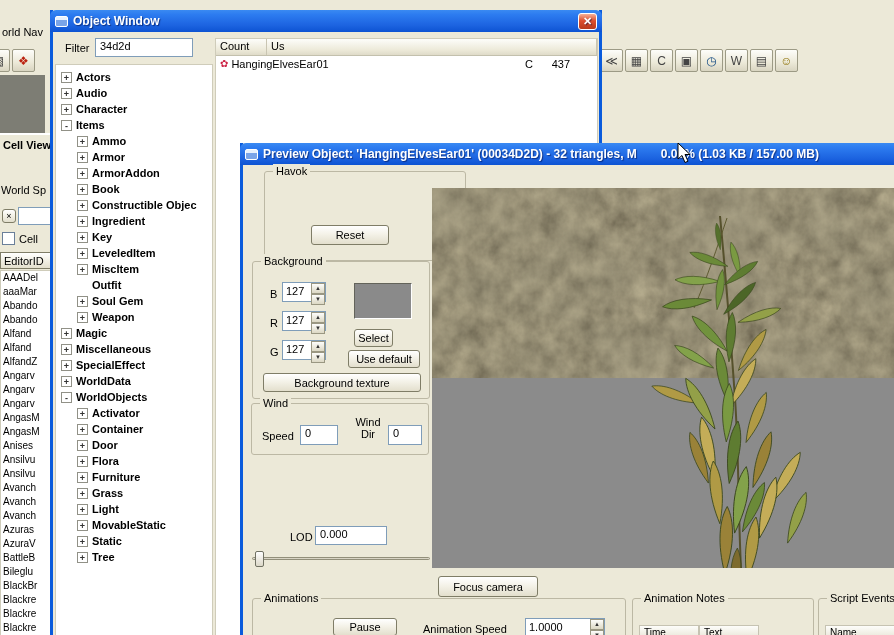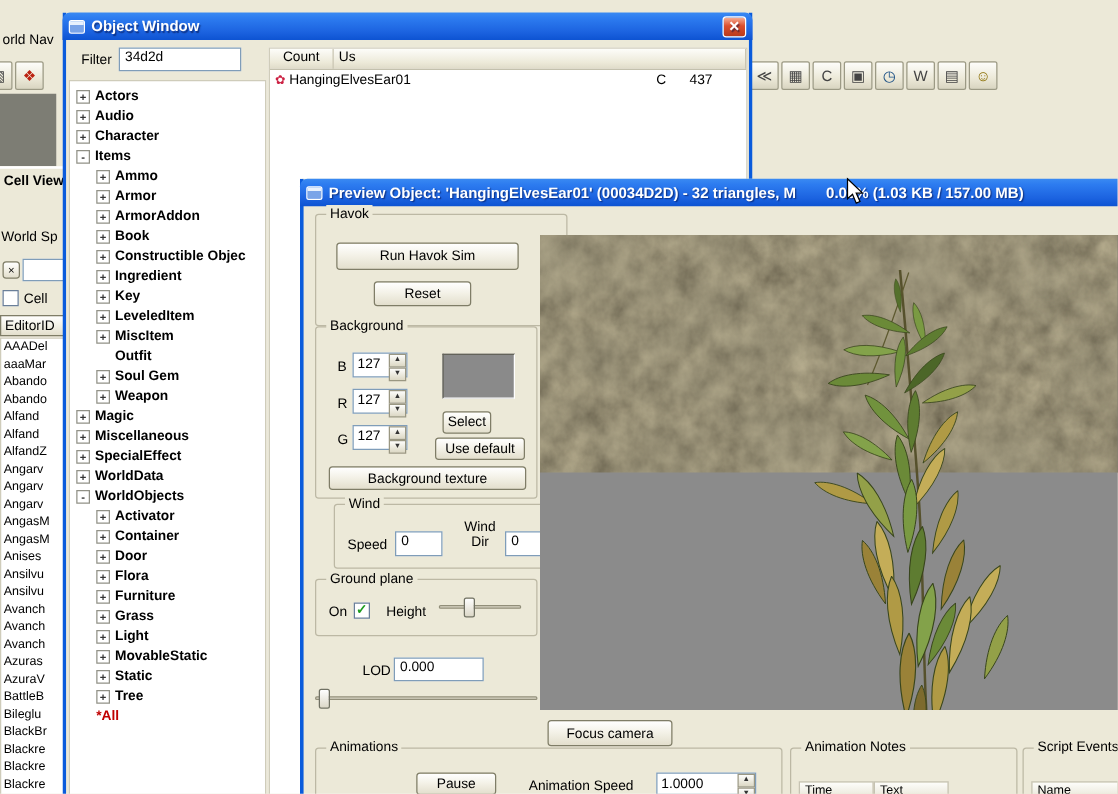--- a/index.html
+++ b/index.html
@@ -260,28 +260,25 @@
           <span class="">MovableStatic</span>
         </div>
         <div class="trow l1">
           <span class="tbox">+</span>
           <span class="">Static</span>
         </div>
         <div class="trow l1">
           <span class="tbox">+</span>
           <span class="">Tree</span>
         </div>
-        <div class="trow l1">
-          <span class="red">*All</span>
-        </div>
       </div>
 
     <div class="listpanel" style="left:162px;top:6px;width:383px;height:609px">
       <div class="lhdr">
-        <div style="width:51px;text-align:center">Count</div>
+        <div style="width:51px;text-align:left">Count</div>
         <div style="flex:1">Us</div>
       </div>
       <div class="lrow">
         <div style="width:306px;display:flex;align-items:center;overflow:hidden">
           <span class="flower">✿</span>
           <span>HangingElvesEar01</span>
         </div>
         <div style="width:51px;display:flex;justify-content:space-between;padding:0 3px">
           <span>C</span>
           <span>437</span>
@@ -292,23 +289,22 @@
 </div>
 
 <div class="win" style="left:240px;top:143px;width:680px;height:520px">
   <div class="titlebar">
     <span class="wicon"></span>
     <span>Preview Object: 'HangingElvesEar01' (00034D2D) - 32 triangles, M</span>
     <span style="margin-left:24px">0.00% (1.03 KB / 157.00 MB)</span>
   </div>
   <div class="winbody">
 
-    <div class="grp" style="left:9px;top:6px;width:202px;height:90px">
+    <div class="grp" style="left:21px;top:6px;width:202px;height:90px">
       <span class="glab">Havok</span>
-      <div class="btn" style="left:16px;top:22px;width:146px;height:22px">Run Havok Sim</div>
       <div class="btn" style="left:46px;top:53px;width:78px;height:20px">Reset</div>
     </div>
 
     <div class="grp" style="left:9px;top:96px;width:178px;height:138px">
       <span class="glab">Background</span>
       <span class="lbl" style="left:17px;top:26px">B</span>
       <div class="spin" style="left:29px;top:20px;width:44px">
         <span class="v">127</span>
         <span class="btns">
             <span>▲</span>
@@ -330,41 +326,31 @@
         <span class="v">127</span>
         <span class="btns">
             <span>▲</span>
             <span>▼</span>
           </span>
       </div>
       <div class="btn" style="left:95px;top:88px;width:72px;height:18px">Use default</div>
       <div class="btn" style="left:10px;top:111px;width:158px;height:19px">Background texture</div>
     </div>
 
-    <div class="grp" style="left:24px;top:238px;width:178px;height:52px">
+    <div class="grp" style="left:8px;top:238px;width:178px;height:52px">
       <span class="glab">Wind</span>
       <span class="lbl" style="left:10px;top:26px">Speed</span>
       <div class="inp" style="left:48px;top:21px;width:38px;height:20px">0</div>
       <div class="lbl" style="left:98px;top:12px;width:36px;text-align:center;line-height:12px">
         <span>Wind</span><br>
         <span>Dir</span>
       </div>
       <div class="inp" style="left:136px;top:21px;width:34px;height:20px">0</div>
     </div>
 
-    <div class="grp" style="left:9px;top:298px;width:178px;height:46px">
-      <span class="glab">Ground plane</span>
-      <span class="lbl" style="left:10px;top:20px">On</span>
-      <span class="cb checked" style="left:30px;top:18px"></span>
-      <span class="lbl" style="left:56px;top:20px">Height</span>
-      <div class="sl" style="left:98px;top:14px;width:66px;height:16px">
-        <div class="track"></div>
-        <div class="thumb" style="left:20px"></div>
-      </div>
-    </div>
 
     <span class="lbl" style="left:47px;top:366px">LOD</span>
     <div class="inp" style="left:72px;top:361px;width:72px;height:19px">0.000</div>
     <div class="sl" style="left:9px;top:386px;width:178px;height:16px">
       <div class="track"></div>
       <div class="thumb" style="left:3px"></div>
     </div>
 
     <div class="viewport" style="left:189px;top:23px;width:468px;height:380px">
       <svg width="468" height="380">

